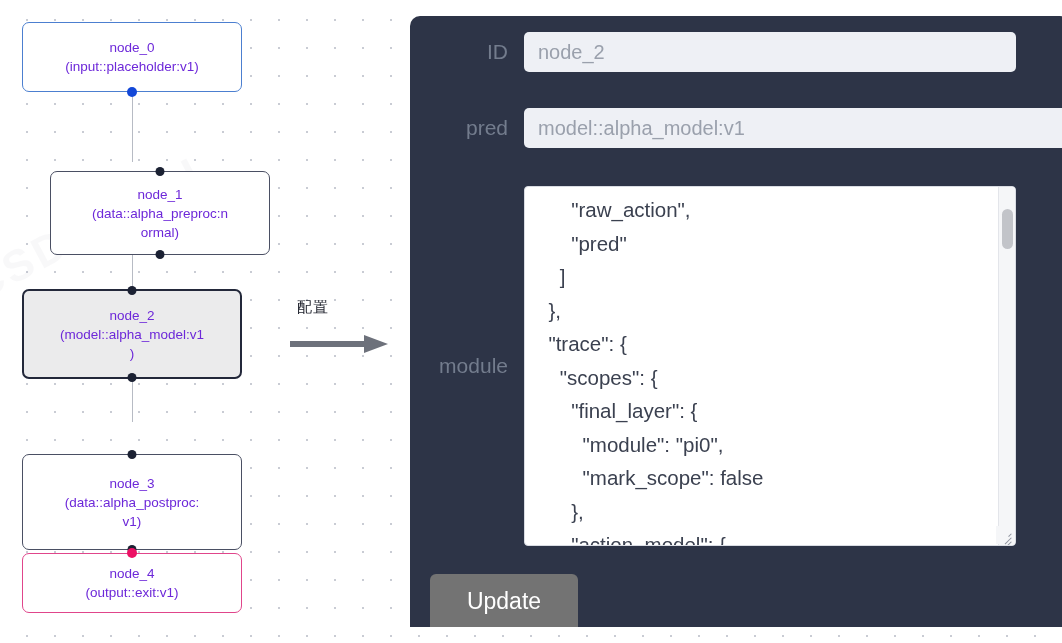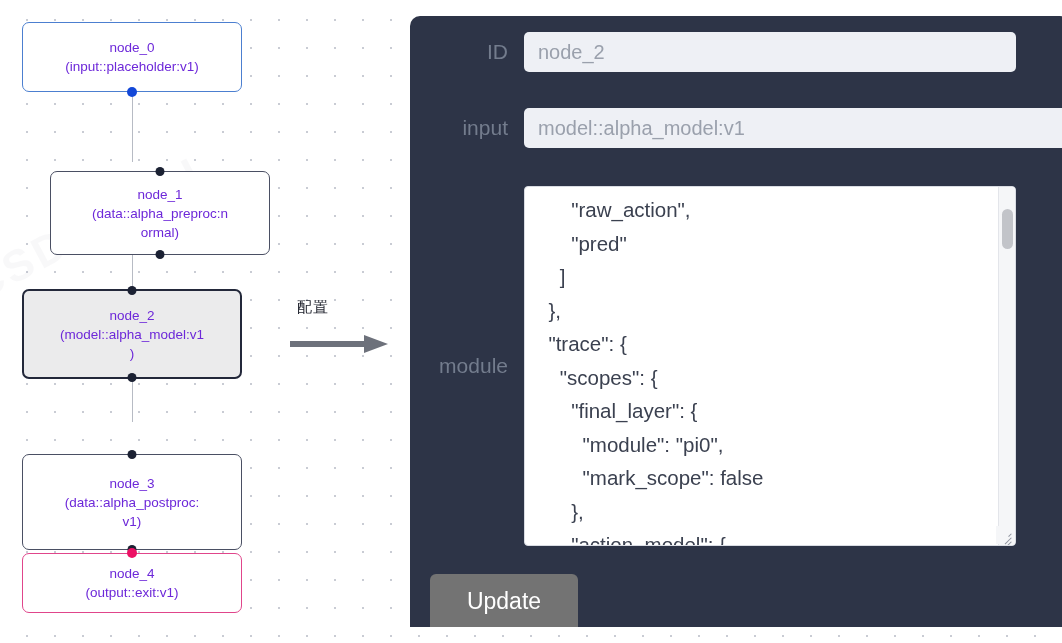--- a/index.html
+++ b/index.html
@@ -277,21 +277,21 @@
 </div>
 
 <div id="panel">
 
   <div class="field-row" id="row-id">
     <div class="field-label">ID</div>
     <div class="text-input" id="id-input">node_2</div>
   </div>
 
   <div class="field-row" id="row-type">
-    <div class="field-label">input</div>
+    <div class="field-label">pred</div>
     <div class="text-input" id="type-input">model::alpha_model:v1</div>
   </div>
 
   <div class="field-row" id="row-conf">
     <div class="field-label">module</div>
     <div class="ta-wrap">
       <div class="ta-text">      "raw_action",
       "pred"
     ]
   },

